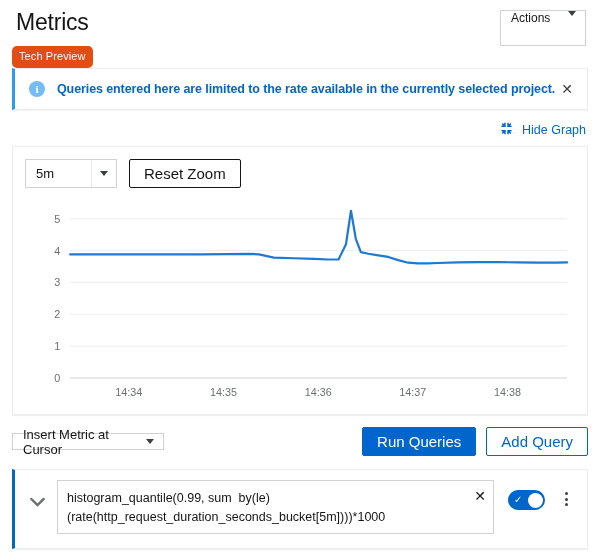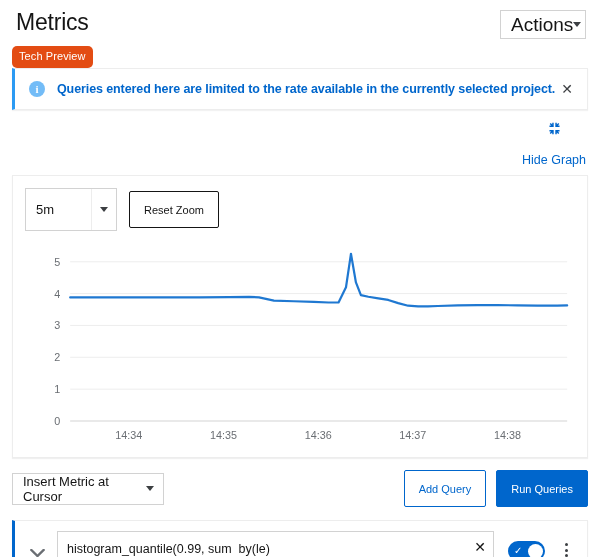--- a/index.html
+++ b/index.html
@@ -46,29 +46,29 @@
     border-radius: 5px;
     font-weight: 400;
     letter-spacing: 0.1px;
     white-space: nowrap;
   }
   .header-spacer { flex: 1 1 auto; }
 
   .actions-select {
     margin-top: 2px;
     display: flex;
-    align-items: center;
+    align-items: flex-start;
     justify-content: space-between;
     width: 86px;
-    height: 29px;
+    height: 36px;
     border: 1px solid #d2d2d2;
     background: #ffffff;
     box-sizing: border-box;
     padding: 0 9px 0 10px;
-    font-size: 19px;
+    font-size: 12px;
     color: #151515;
     cursor: pointer;
   }
   .caret {
     width: 0; height: 0;
     border-left: 4.5px solid transparent;
     border-right: 4.5px solid transparent;
     border-top: 5px solid #3c3f42;
     display: inline-block;
   }
@@ -124,26 +124,25 @@
 
   
   .hide-graph-row {
     display: flex;
     justify-content: flex-end;
     padding: 12px 14px 0 0;
   }
   .hide-graph-link {
     display: inline-flex;
     align-items: center;
-    gap: 15px;
+    gap: 9px;
     color: #06c;
     font-size: 12.5px;
     cursor: pointer;
     text-decoration: none;
-    flex-direction: column;
   }
   .compress-icon { display:block; }
 
   
   .graph-card {
     margin: 8px 12px 0 12px;
     border: 1px solid #ededed;
     background: #ffffff;
     box-shadow: 0 1px 1px rgba(3,3,3,0.06);
     box-sizing: border-box;
@@ -152,41 +151,41 @@
   .graph-toolbar {
     display: flex;
     align-items: center;
     gap: 12px;
   }
   .span-select {
     display: flex;
     align-items: center;
     justify-content: space-between;
     width: 92px;
-    height: 43px;
+    height: 29px;
     border: 1px solid #d2d2d2;
     background: #ffffff;
     box-sizing: border-box;
     padding: 0 8px 0 10px;
     font-size: 13px;
     color: #151515;
     cursor: pointer;
   }
   .span-select .sep {
     border-left: 1px solid #ededed;
     height: 100%;
     margin-left: 6px;
     padding-left: 8px;
     display: flex;
     align-items: center;
   }
   .btn {
     font-family: "Liberation Sans", sans-serif;
-    font-size: 11px;
-    height: 37px;
+    font-size: 15px;
+    height: 29px;
     padding: 0 14px;
     box-sizing: border-box;
     cursor: pointer;
     border-radius: 2px;
   }
   .btn-secondary {
     background: #ffffff;
     border: 1px solid #151515;
     color: #151515;
   }
@@ -220,21 +219,21 @@
   .query-toolbar {
     display: flex;
     align-items: center;
     padding: 12px 12px 0 12px;
   }
   .insert-select {
     display: flex;
     align-items: center;
     justify-content: space-between;
     width: 152px;
-    height: 32px;
+    height: 17px;
     border: 1px solid #d2d2d2;
     background: #ffffff;
     box-sizing: border-box;
     padding: 0 9px 0 10px;
     font-size: 13px;
     color: #151515;
     cursor: pointer;
   }
   .qt-spacer { flex: 1 1 auto; }
   .qt-buttons { display: flex; gap: 10px; }
@@ -416,22 +415,22 @@
   </div>
 </div>
 
 <div class="query-toolbar">
   <div class="insert-select">
     <span>Insert Metric at Cursor</span>
     <span class="caret"></span>
   </div>
   <div class="qt-spacer"></div>
   <div class="qt-buttons">
+    <button class="btn btn-primary">Run Queries</button>
     <button class="btn btn-link-outline">Add Query</button>
-    <button class="btn btn-primary">Run Queries</button>
   </div>
 </div>
 
 <div class="query-row">
   <button class="chevron-btn">
     <svg width="15" height="9" viewBox="0 0 15 9">
       <path d="M1.4 1 L7.5 7 L13.6 1" stroke="#6a6e73" stroke-width="2.4" fill="none" stroke-linecap="square"></path>
     </svg>
   </button>
   <div class="query-field-wrap">

